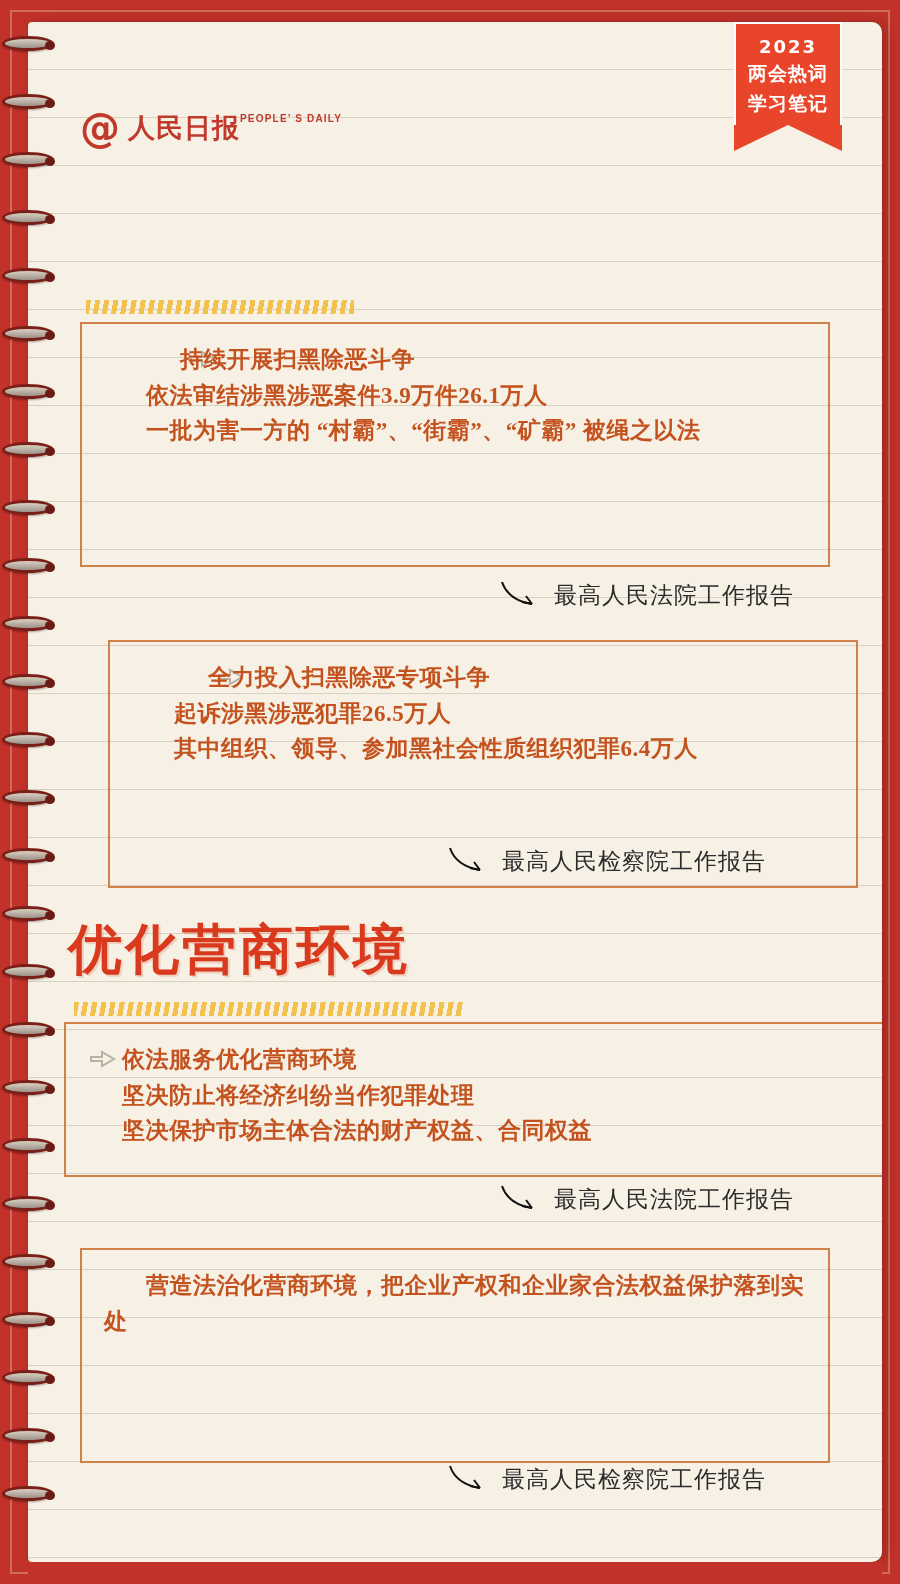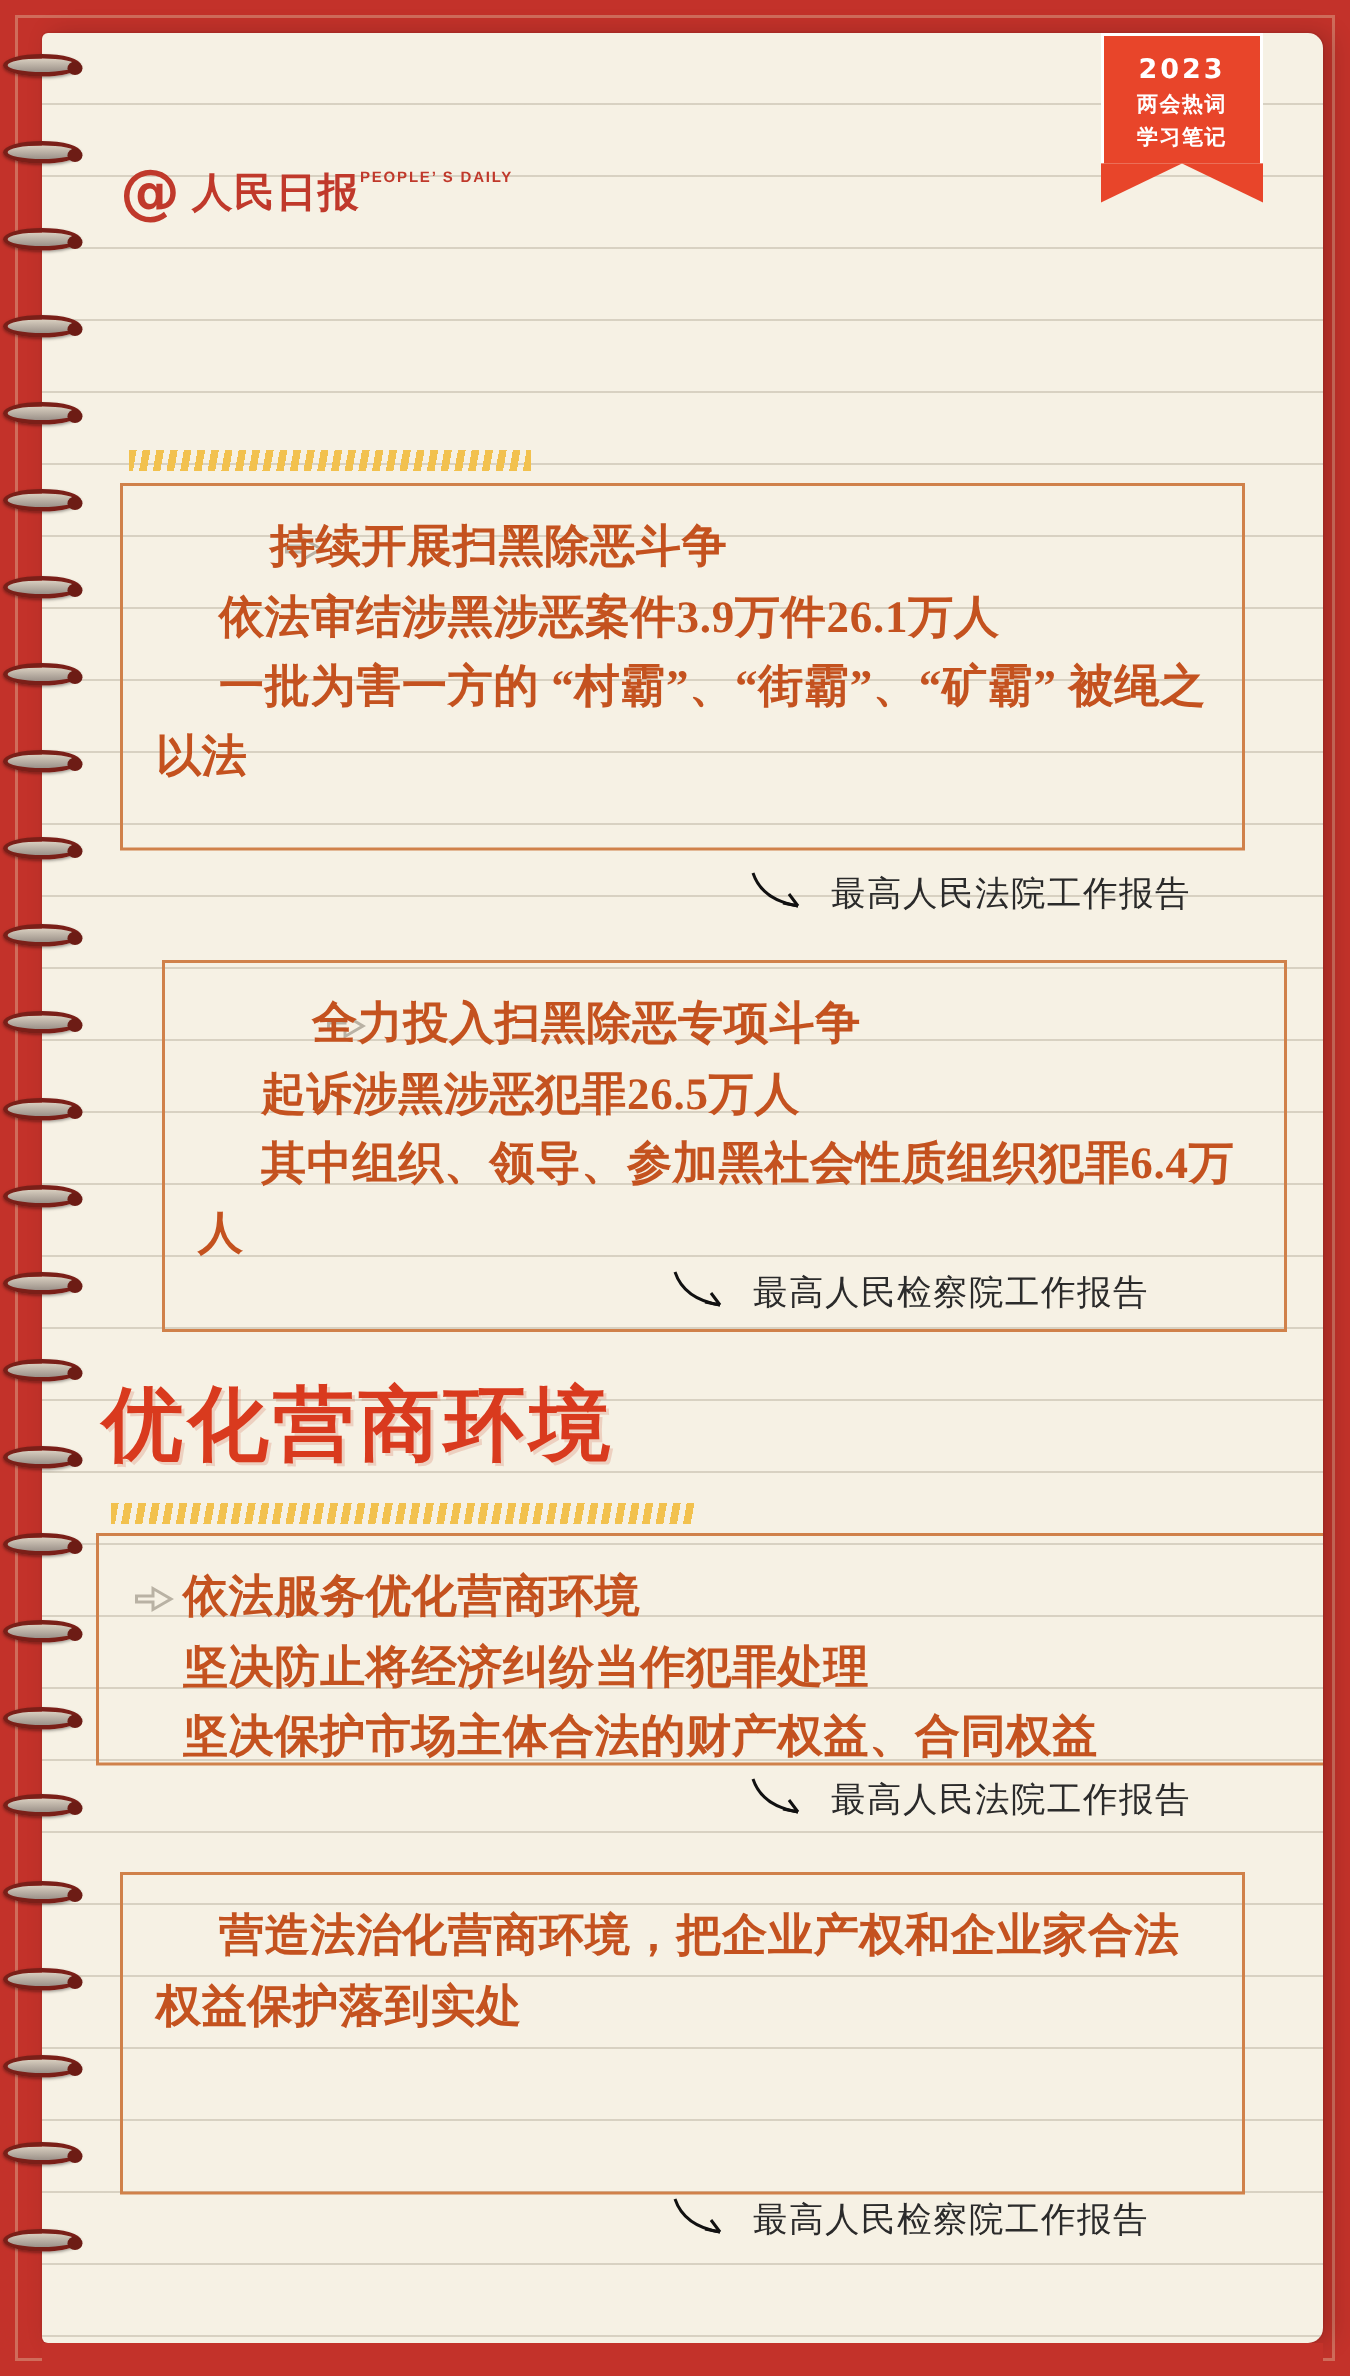--- a/index.html
+++ b/index.html
@@ -131,21 +131,21 @@
     border: 2px solid #fff;
     border-bottom: none;
   }
   .ribbon-year {
     font-size: 18px;
     font-weight: bold;
     letter-spacing: 2px;
     font-family: "DejaVu Sans", sans-serif;
   }
   .ribbon-l1, .ribbon-l2 {
-    font-size: 14px;
+    font-size: 19px;
     font-weight: bold;
     letter-spacing: 1px;
     margin-top: 4px;
     text-align: center;
   }
   .ribbon-tail {
     width: 0; height: 0;
     margin: 0 auto;
     border-left: 54px solid #e8452a;
     border-right: 54px solid #e8452a;
@@ -174,21 +174,21 @@
 
   
   .card {
     position: absolute;
     border: 2px solid #d0814a;
     background: rgba(255,255,255,0.0);
     padding: 18px 22px 14px 22px;
   }
   .card-line {
     color: #c4521f;
-    font-size: 30px;
+    font-size: 23px;
     line-height: 1.55;
     letter-spacing: .5px;
     font-family: "Liberation Serif", serif;
     font-weight: bold;
   }
   .card-line.indent { text-indent: 42px; }
   .card-line.indent2 { text-indent: 0; }
   .hand-icon {
     display: inline-block;
     width: 30px;

